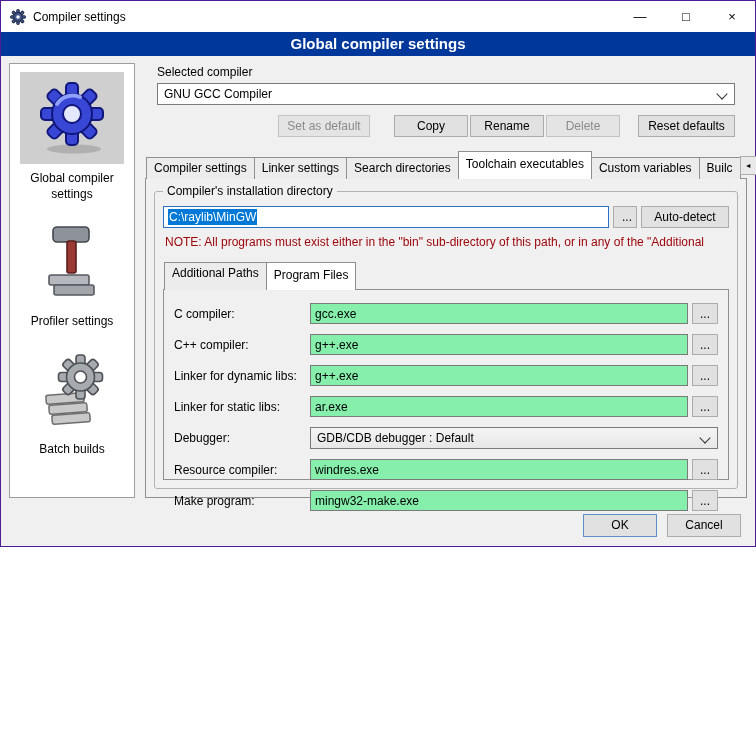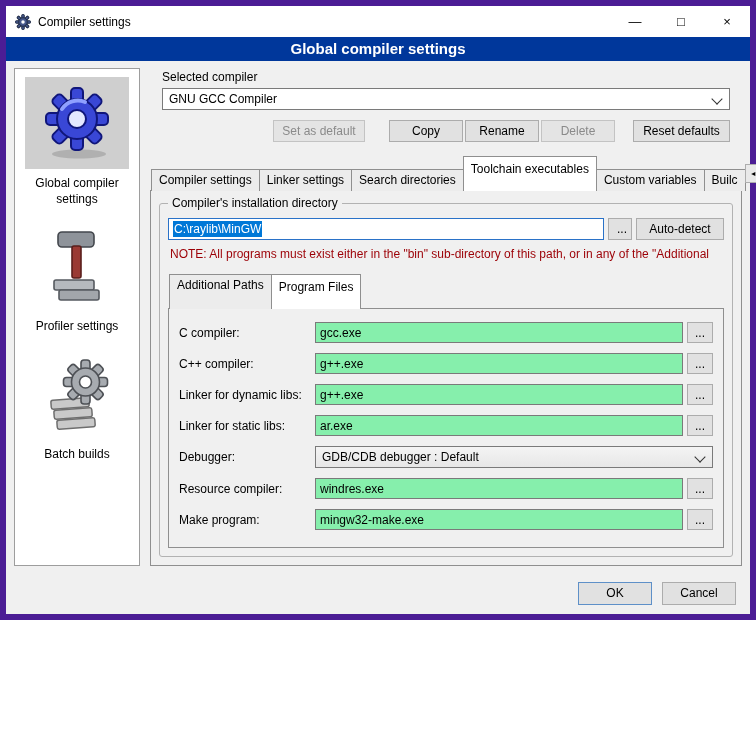--- a/index.html
+++ b/index.html
@@ -1,19 +1,19 @@
 <!DOCTYPE html>
 <html><head>
 <meta charset="utf-8">
 <style>
   * { box-sizing: border-box; margin: 0; padding: 0; }
   html, body { width: 756px; height: 740px; overflow: hidden; }
   body { font-family: "Liberation Sans", sans-serif; font-size: 12px; color: #000; background: #fff; }
 
-  .window { width: 756px; height: 620px; border: 6px solid #4c1d95; background: #f0f0f0; display: flex; flex-direction: column; }
+  .window { width: 756px; height: 547px; border: 1px solid #4c1d95; background: #f0f0f0; display: flex; flex-direction: column; }
 
   
   .titlebar { height: 31px; background: #fff; display: flex; align-items: center; flex: none; }
   .app-icon { width: 16px; height: 16px; margin: 0 7px 0 9px; display: inline-flex; }
   .win-title { font-size: 12px; }
   .win-controls { margin-left: auto; display: flex; height: 100%; }
   .win-btn { width: 46px; height: 100%; border: none; background: transparent; font: 13px "Liberation Sans", sans-serif; display: flex; align-items: center; justify-content: center; cursor: default; }
 
   
   .page-header { height: 24px; background: #00379b; color: #fff; font-weight: bold; font-size: 15px; text-align: center; line-height: 23px; flex: none; }
@@ -40,21 +40,21 @@
   .btn.disabled { color: #8a8a8a; background: #e4e4e4; border-color: #c3c3c3; }
   .btn-row { margin: 10px 12px 0; display: flex; height: 22px; align-items: flex-start; }
   .btn-setdefault { width: 92px; margin-left: auto; margin-right: 24px; }
   .btn-copy, .btn-rename, .btn-delete { width: 74px; margin-right: 2px; }
   .btn-delete { margin-right: 18px; }
   .btn-reset { width: 97px; margin-right: 0; }
 
   
   .tabstrip { margin-top: 14px; display: flex; align-items: flex-end; position: relative; z-index: 2; padding-left: 1px; }
   .tab { padding: 3px 7px 4px; border: 1px solid #8f8f8f; border-bottom: none; background: #ececec; margin-right: -1px; white-space: nowrap; cursor: default; }
-  .tab.active { background: #fff; padding-top: 5px; padding-bottom: 15px; }
+  .tab.active { background: #fff; padding-top: 5px; padding-bottom: 8px; }
   .tab-arrows { margin-left: auto; display: flex; align-self: center; }
   .tab-arrow { width: 17px; height: 19px; border: 1px solid #adadad; background: #e9e9e9; font-size: 7px; display: flex; align-items: center; justify-content: center; padding: 0; font-family: "Liberation Sans", sans-serif; cursor: default; }
 
   .tabpanel { flex: 1; border: 1px solid #8f8f8f; background: #f0f0f0; margin-top: -1px; padding: 12px 8px 8px; display: flex; flex-direction: column; min-height: 0; }
 
   
   .groupbox { flex: 1; border: 1px solid #b2b2b2; border-radius: 3px; position: relative; padding: 14px 8px 8px; display: flex; flex-direction: column; min-height: 0; }
   .group-legend { position: absolute; top: -8px; left: 8px; background: #f0f0f0; padding: 0 4px; }
 
   .dir-row { display: flex; gap: 4px; align-items: flex-end; }

